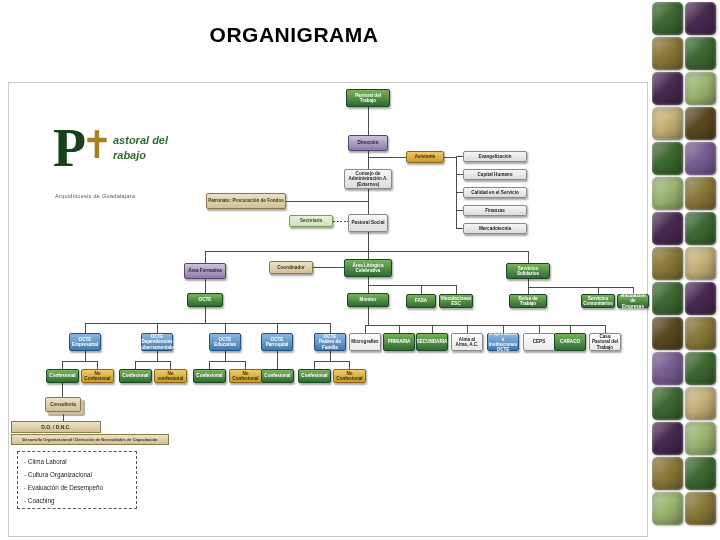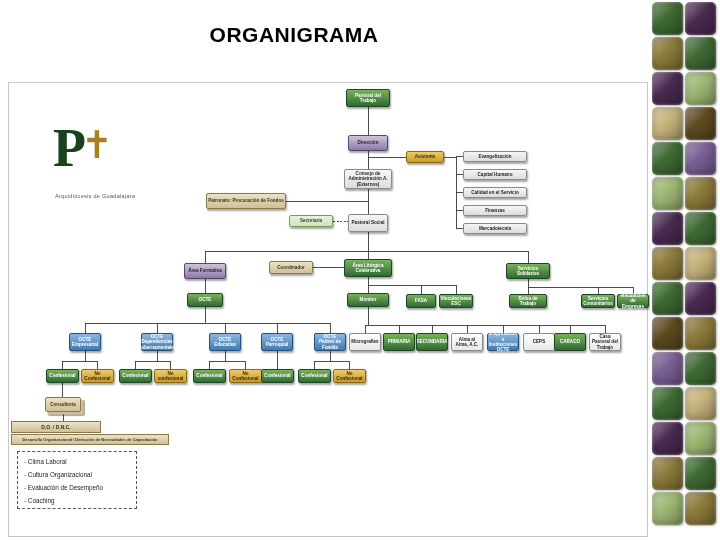--- a/index.html
+++ b/index.html
@@ -109,20 +109,24 @@
         <line x1="305" y1="278" x2="305" y2="286" stroke="#3a3a3a" stroke-width="0.9"></line>
         <line x1="340" y1="278" x2="340" y2="286" stroke="#3a3a3a" stroke-width="0.9"></line>
         <line x1="53" y1="300" x2="53" y2="314" stroke="#3a3a3a" stroke-width="0.9"></line>
         <line x1="54" y1="329" x2="54" y2="338" stroke="#3a3a3a" stroke-width="0.9"></line>
         <line x1="324" y1="138" x2="339" y2="138" stroke="#3a3a3a" stroke-width="0.9" stroke-dasharray="2,1.5"></line>
       </svg>
 
     <div class="logo" data-name="pastoral-trabajo-logo">
       <span class="logo-p" data-name="logo-letter">P</span>
       <span class="logo-cross" data-name="cross-icon">✝</span>
+      <div class="logo-lines" data-name="logo-wordmark">
+        <div data-name="logo-line-1">astoral del</div>
+        <div data-name="logo-line-2">rabajo</div>
+      </div>
       <div class="logo-caption" data-name="logo-caption">Arquidiócesis de Guadalajara</div>
     </div>
 
     <div id="nodes" class="nodes" data-name="org-nodes">
         <div class="node green" data-name="org-node-pastoral-trabajo" style="left: 337px; top: 6px; width: 44px; height: 18px;">Pastoral del Trabajo</div>
         <div class="node purple" data-name="org-node-direccion" style="left: 339px; top: 52px; width: 40px; height: 16px;">Dirección</div>
         <div class="node gold" data-name="org-node-asistente" style="left: 397px; top: 68px; width: 38px; height: 12px;">Asistente</div>
         <div class="node gray" data-name="org-node-evangelizacion" style="left: 454px; top: 68px; width: 64px; height: 11px;">Evangelización</div>
         <div class="node gray" data-name="org-node-capital-humano" style="left: 454px; top: 86px; width: 64px; height: 11px;">Capital Humano</div>
         <div class="node gray" data-name="org-node-calidad-servicio" style="left: 454px; top: 104px; width: 64px; height: 11px;">Calidad en el Servicio</div>

